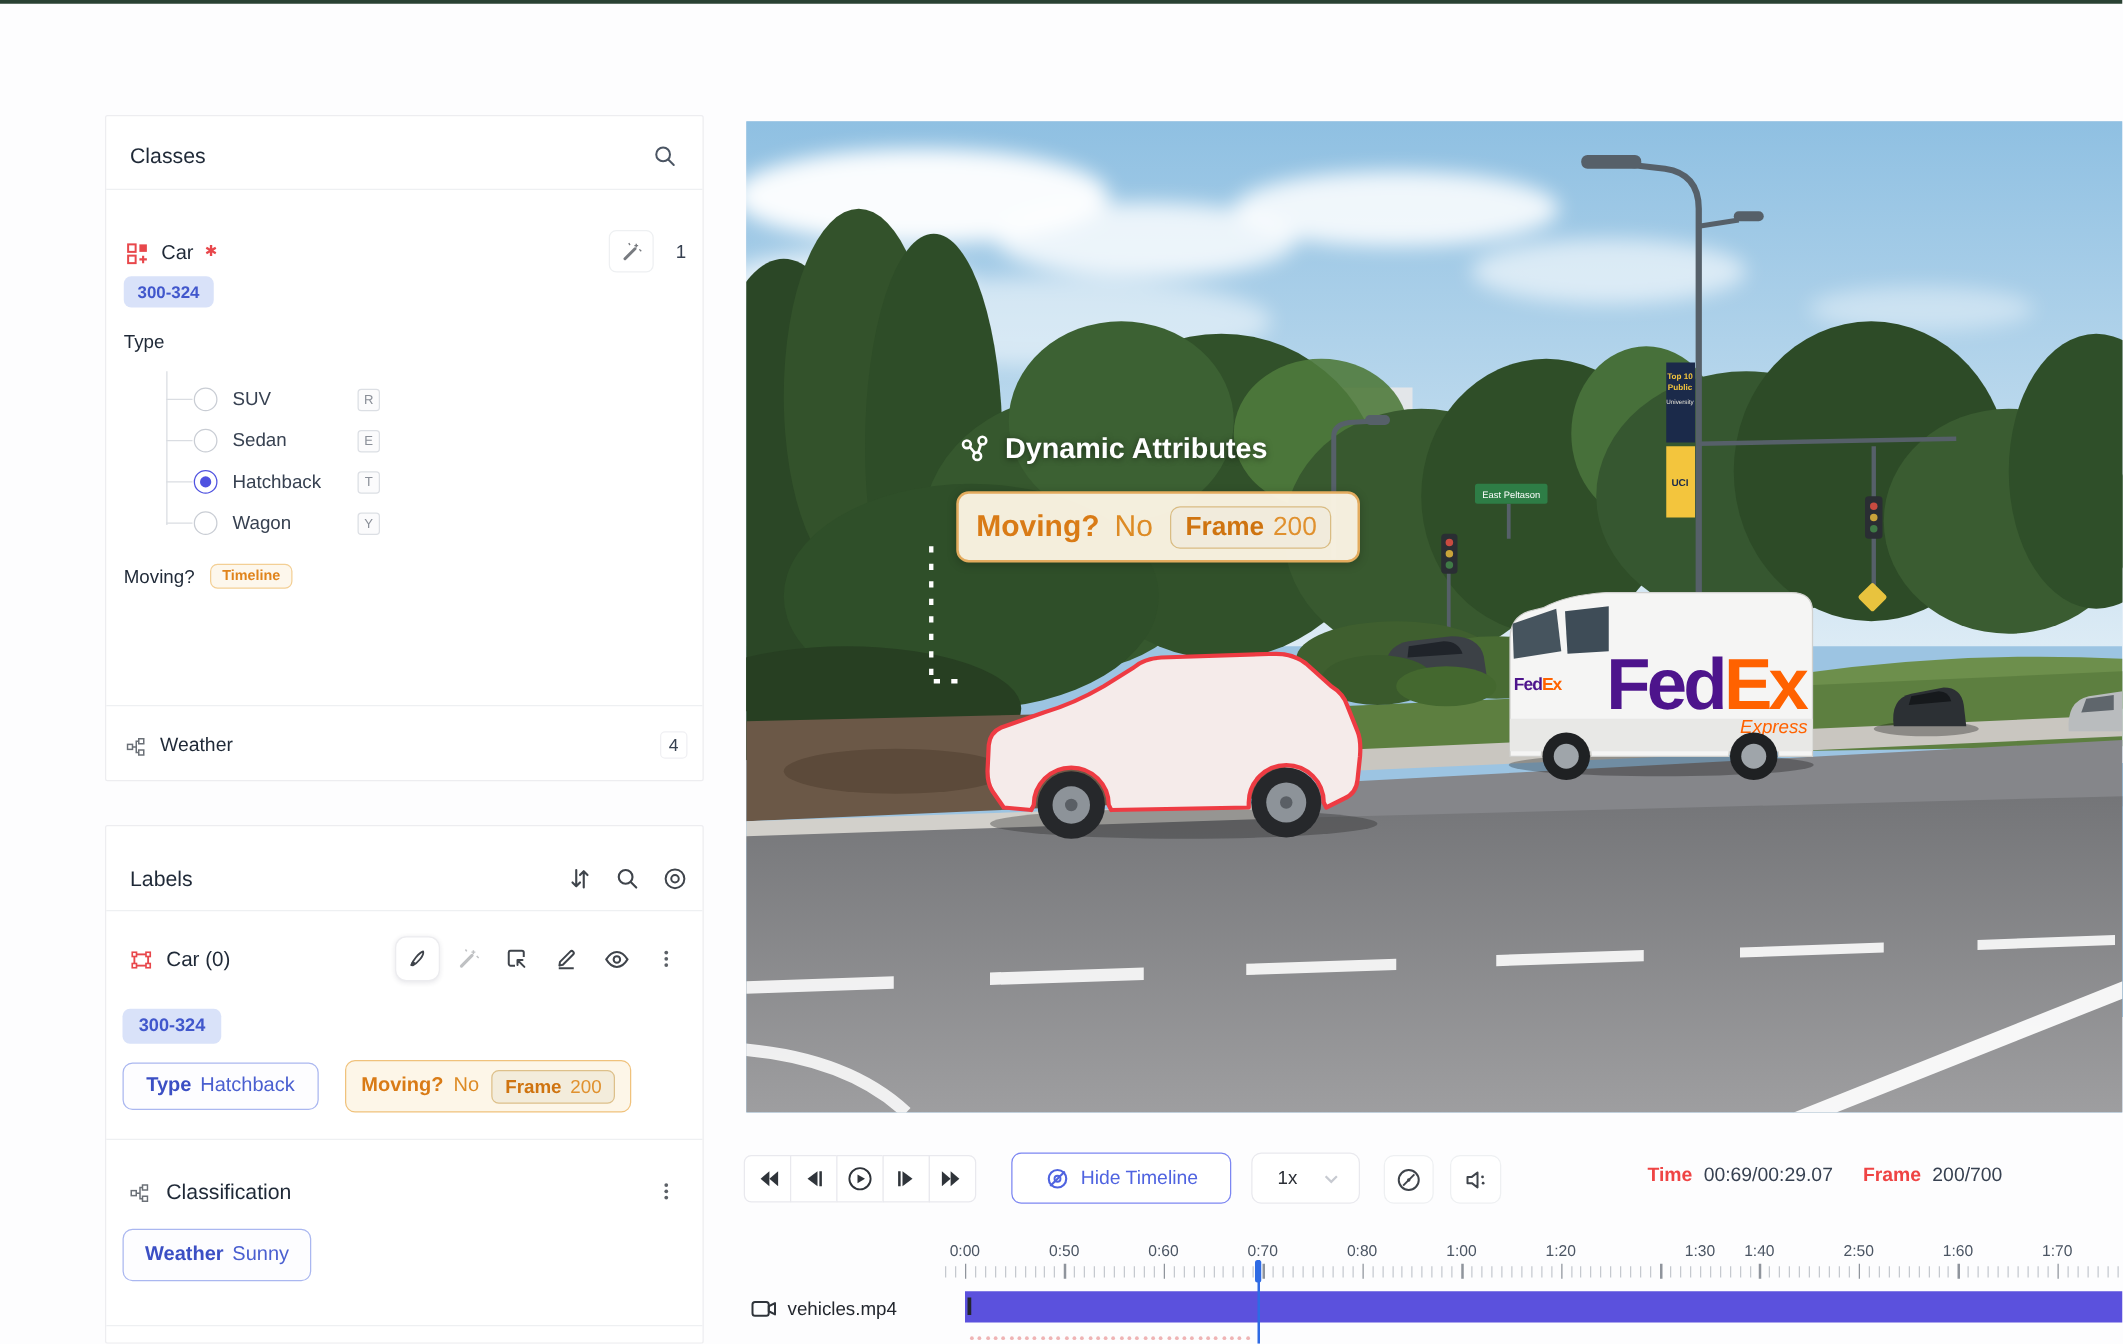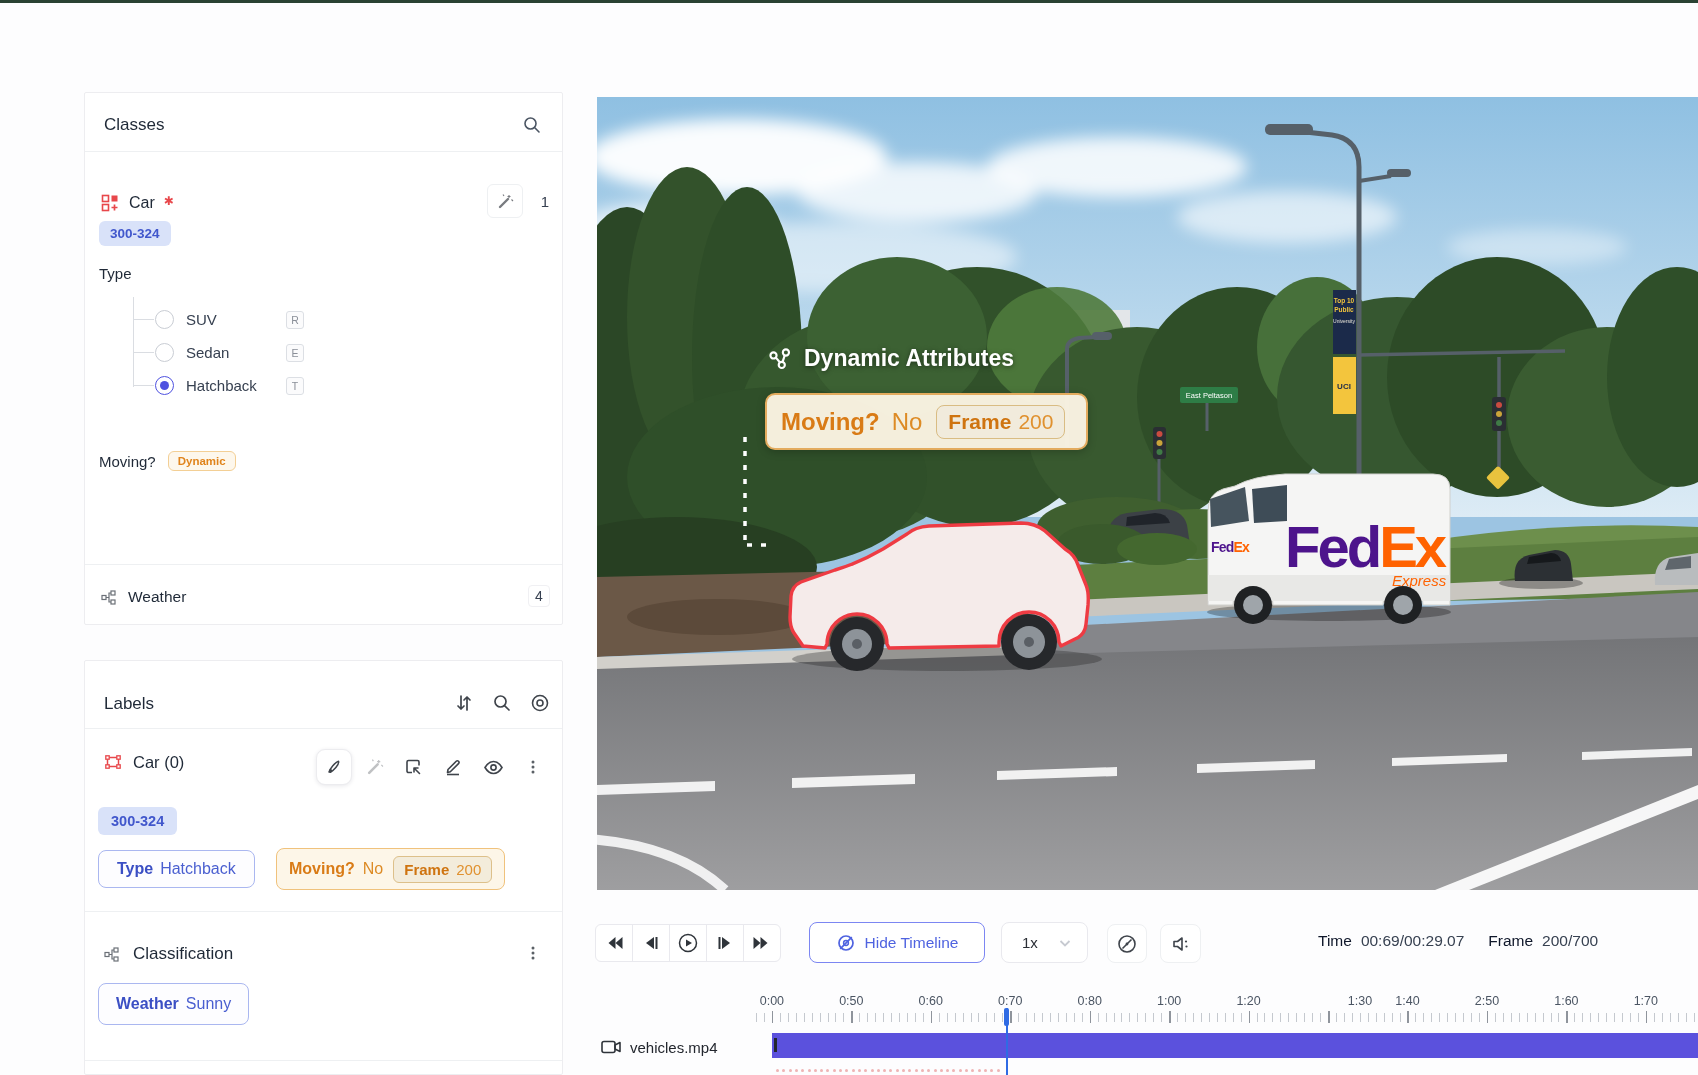--- a/index.html
+++ b/index.html
@@ -88,21 +88,21 @@
                    border:1.5px solid #7c86f2; border-radius:8px; background:#fff; display:flex;
                    align-items:center; justify-content:center; gap:9px; color:#4f63e0; font-size:15.5px; }
   #speed-select { position:absolute; left:1001px; top:922px; width:87px; height:41px; background:#fff;
                   border:1px solid #e9e9ee; border-radius:8px; display:flex; align-items:center;
                   padding:0 14px 0 20px; font-size:15px; color:#2b2f36; }
   #speed-select .chev { margin-left:auto; }
   .sq-btn { position:absolute; top:924px; width:40px; height:39px; background:#fff; border:1px solid #eef0f2;
             border-radius:8px; display:flex; align-items:center; justify-content:center; }
   #time-cluster { position:absolute; left:1318px; top:932px; display:flex; align-items:baseline;
                   font-size:15.5px; color:#374151; }
-  #time-cluster .lbl { font-weight:400; color:#0f172a; }
+  #time-cluster .lbl { font-weight:700; color:#ef4444; }
   #time-cluster .gap8  { width:9px; }  #time-cluster .gap22 { width:24px; }
 
   
   .tick { position:absolute; width:1px; background:#c5c9cf; }
   .tick.major { width:1.5px; background:#8f949c; }
   .tick-label { position:absolute; top:994px; transform:translateX(-50%); font-size:12.5px; color:#4b5563; }
   #playhead-line { position:absolute; left:1006px; top:1008px; width:2px; height:67px; background:#2f6be4; }
   #playhead-head { position:absolute; left:1004px; top:1008px; width:5px; height:18px; background:#2f6be4; border-radius:2px; }
   #track-bar { position:absolute; left:772px; top:1033px; width:926px; height:25px; background:#5b51dd; }
   #track-notch { position:absolute; left:774px; top:1038px; width:3px; height:14px; background:#23262e; }
@@ -163,25 +163,31 @@
           <div class="radio"></div>
           <div class="opt-label" style="width: 100px;">Sedan</div>
           <div class="key-badge">E</div>
         </div>
         <div class="opt-row">
           <div class="tree-stub"></div>
           <div class="radio sel"></div>
           <div class="opt-label" style="width: 100px;">Hatchback</div>
           <div class="key-badge">T</div>
         </div>
+        <div class="opt-row">
+          <div class="tree-stub"></div>
+          <div class="radio"></div>
+          <div class="opt-label" style="width: 100px;">Wagon</div>
+          <div class="key-badge">Y</div>
+        </div>
       </div>
 
     <div class="inline-row" style="left:14px; top:358px;">
       <span class="group-label">Moving?</span>
-      <span class="dyn-badge">Dynamic</span>
+      <span class="dyn-badge">Timeline</span>
     </div>
 
     <div class="hdr-divider" style="top:471px;"></div>
 
     <div style="position:absolute; left:16px; top:490px; height:28px; display:flex; align-items:center;">
       <span style="margin-right:12px; display:flex;">
         <svg width="15" height="15" viewBox="0 0 15 15">
             <rect x="1" y="5.5" width="4" height="4" fill="none" stroke="#6b7077" stroke-width="1.2"></rect>
             <rect x="10" y="1" width="4" height="4" fill="none" stroke="#6b7077" stroke-width="1.2"></rect>
             <rect x="10" y="10" width="4" height="4" fill="none" stroke="#6b7077" stroke-width="1.2"></rect>
@@ -208,21 +214,21 @@
         </svg>
     </div>
     <div class="icon-btn" style="position:absolute; left:444px; top:31px; width:22px; height:22px;">
       <svg width="22" height="22" viewBox="0 0 22 22" fill="none" stroke="#3f444b" stroke-width="1.6">
         <circle cx="11" cy="11" r="7.5"></circle>
           <circle cx="11" cy="11" r="3"></circle>
         </svg>
     </div>
     <div class="hdr-divider" style="top:67px;"></div>
 
-    <div style="position:absolute; left:19px; top:92px; height:30px; display:flex; align-items:flex-start;">
+    <div style="position:absolute; left:19px; top:92px; height:30px; display:flex; align-items:center;">
       <span style="margin-right:11px; display:flex;">
         <svg width="18" height="18" viewBox="0 0 18 18">
           <rect x="3.5" y="4.5" width="11" height="9" fill="none" stroke="#e8474b" stroke-width="1.5"></rect>
           <rect x="1.8" y="2.8" width="3.4" height="3.4" fill="#fff" stroke="#e8474b" stroke-width="1.3"></rect>
           <rect x="12.8" y="2.8" width="3.4" height="3.4" fill="#fff" stroke="#e8474b" stroke-width="1.3"></rect>
           <rect x="1.8" y="11.8" width="3.4" height="3.4" fill="#fff" stroke="#e8474b" stroke-width="1.3"></rect>
           <rect x="12.8" y="11.8" width="3.4" height="3.4" fill="#fff" stroke="#e8474b" stroke-width="1.3"></rect>
         </svg>
       </span>
       <span style="font-size:16.5px; color:#1f2937;">Car (0)</span>

